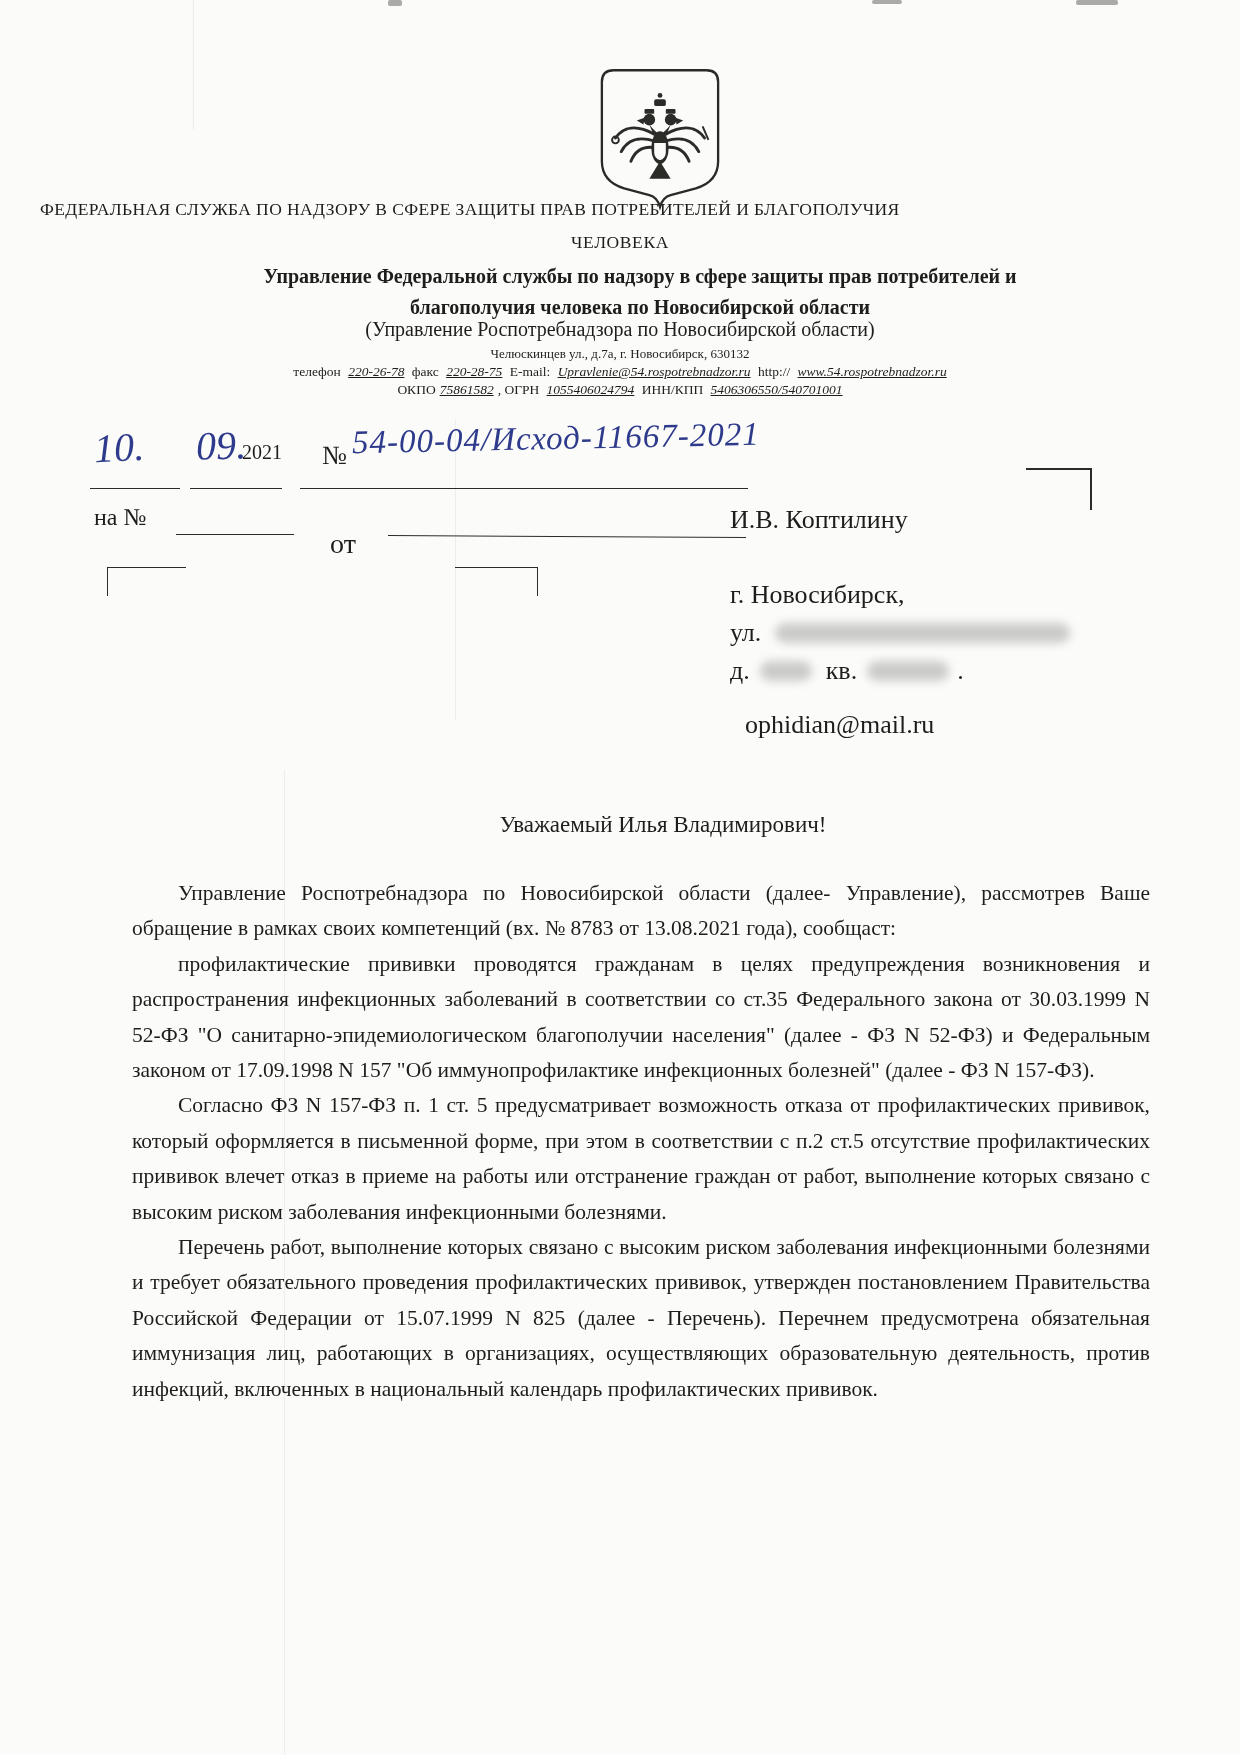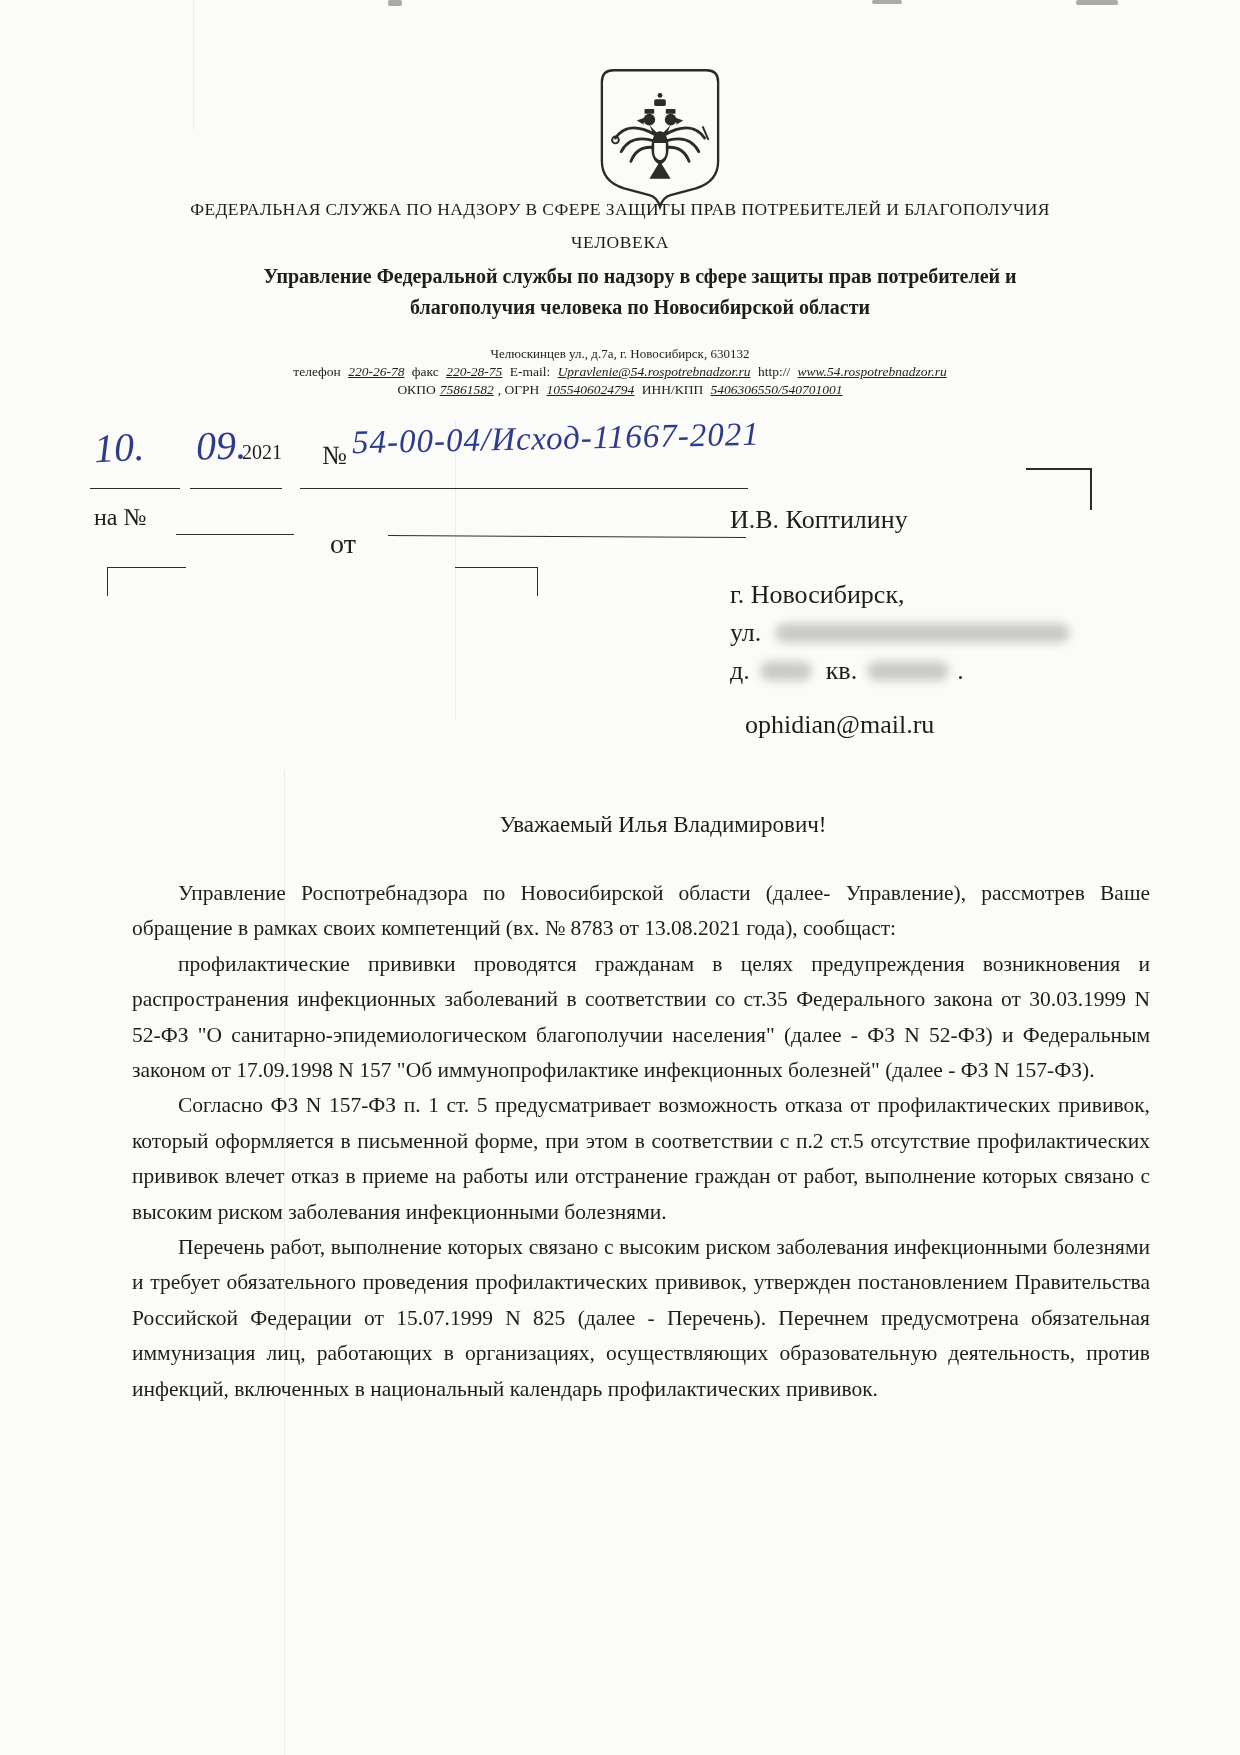--- a/index.html
+++ b/index.html
@@ -13,21 +13,21 @@
     color:#1d1d1b;
   }
   
   .fold{position:absolute;width:1px;background:rgba(60,60,55,.07);}
   .smudge{position:absolute;background:rgba(70,70,70,.45);border-radius:2px;}
 
   
   .emblem{position:absolute;left:598px;top:66px;width:124px;height:146px;}
 
   
-  .lh-line1{position:absolute;left:40px;top:199px;width:1160px;text-align:center;
+  .lh-line1{position:absolute;left:40px;top:199px;width:1160px;
     font-size:17.5px;letter-spacing:.4px;}
   .lh-line2{position:absolute;left:40px;top:232px;width:1160px;text-align:center;
     font-size:17.5px;letter-spacing:.6px;}
   .lh-dept{position:absolute;left:240px;top:261px;width:800px;text-align:center;
     font-size:20px;font-weight:bold;line-height:31px;}
   .lh-dept-short{position:absolute;left:40px;top:318px;width:1160px;text-align:center;
     font-size:20px;}
   .lh-addr{position:absolute;left:40px;top:346px;width:1160px;text-align:center;
     font-size:13px;}
   .lh-tel,.lh-codes{position:absolute;left:40px;width:1160px;text-align:center;
@@ -119,20 +119,21 @@
       <circle cx="64" cy="30" r="2.5"></circle>
     </g>
     <path d="M57 78 h14 v11 q0 7 -7 9 q-7 -2 -7 -9 z" fill="#fbfbf9" stroke="#2b2b28" stroke-width="2"></path>
     <circle cx="18" cy="76" r="3.5" fill="none" stroke="#2b2b28" stroke-width="2"></circle>
     <path d="M108 62 l6 14" stroke="#2b2b28" stroke-width="2"></path>
   </svg>
 
   <div class="lh-line1">ФЕДЕРАЛЬНАЯ СЛУЖБА ПО НАДЗОРУ В СФЕРЕ ЗАЩИТЫ ПРАВ ПОТРЕБИТЕЛЕЙ И БЛАГОПОЛУЧИЯ</div>
   <div class="lh-line2">ЧЕЛОВЕКА</div>
   <div class="lh-dept">Управление Федеральной службы по надзору в сфере защиты прав потребителей и благополучия человека по Новосибирской области</div>
+  <div class="lh-dept-short">(Управление Роспотребнадзора по Новосибирской области)</div>
   <div class="lh-addr">Челюскинцев ул., д.7а, г. Новосибирск, 630132</div>
 
   <div class="lh-tel">
     <span>телефон</span>
     <span class="u">220-26-78</span>
     <span>факс</span>
     <span class="u">220-28-75</span>
     <span>E-mail:</span>
     <span class="u">Upravlenie@54.rospotrebnadzor.ru</span>
     <span>http://</span>

